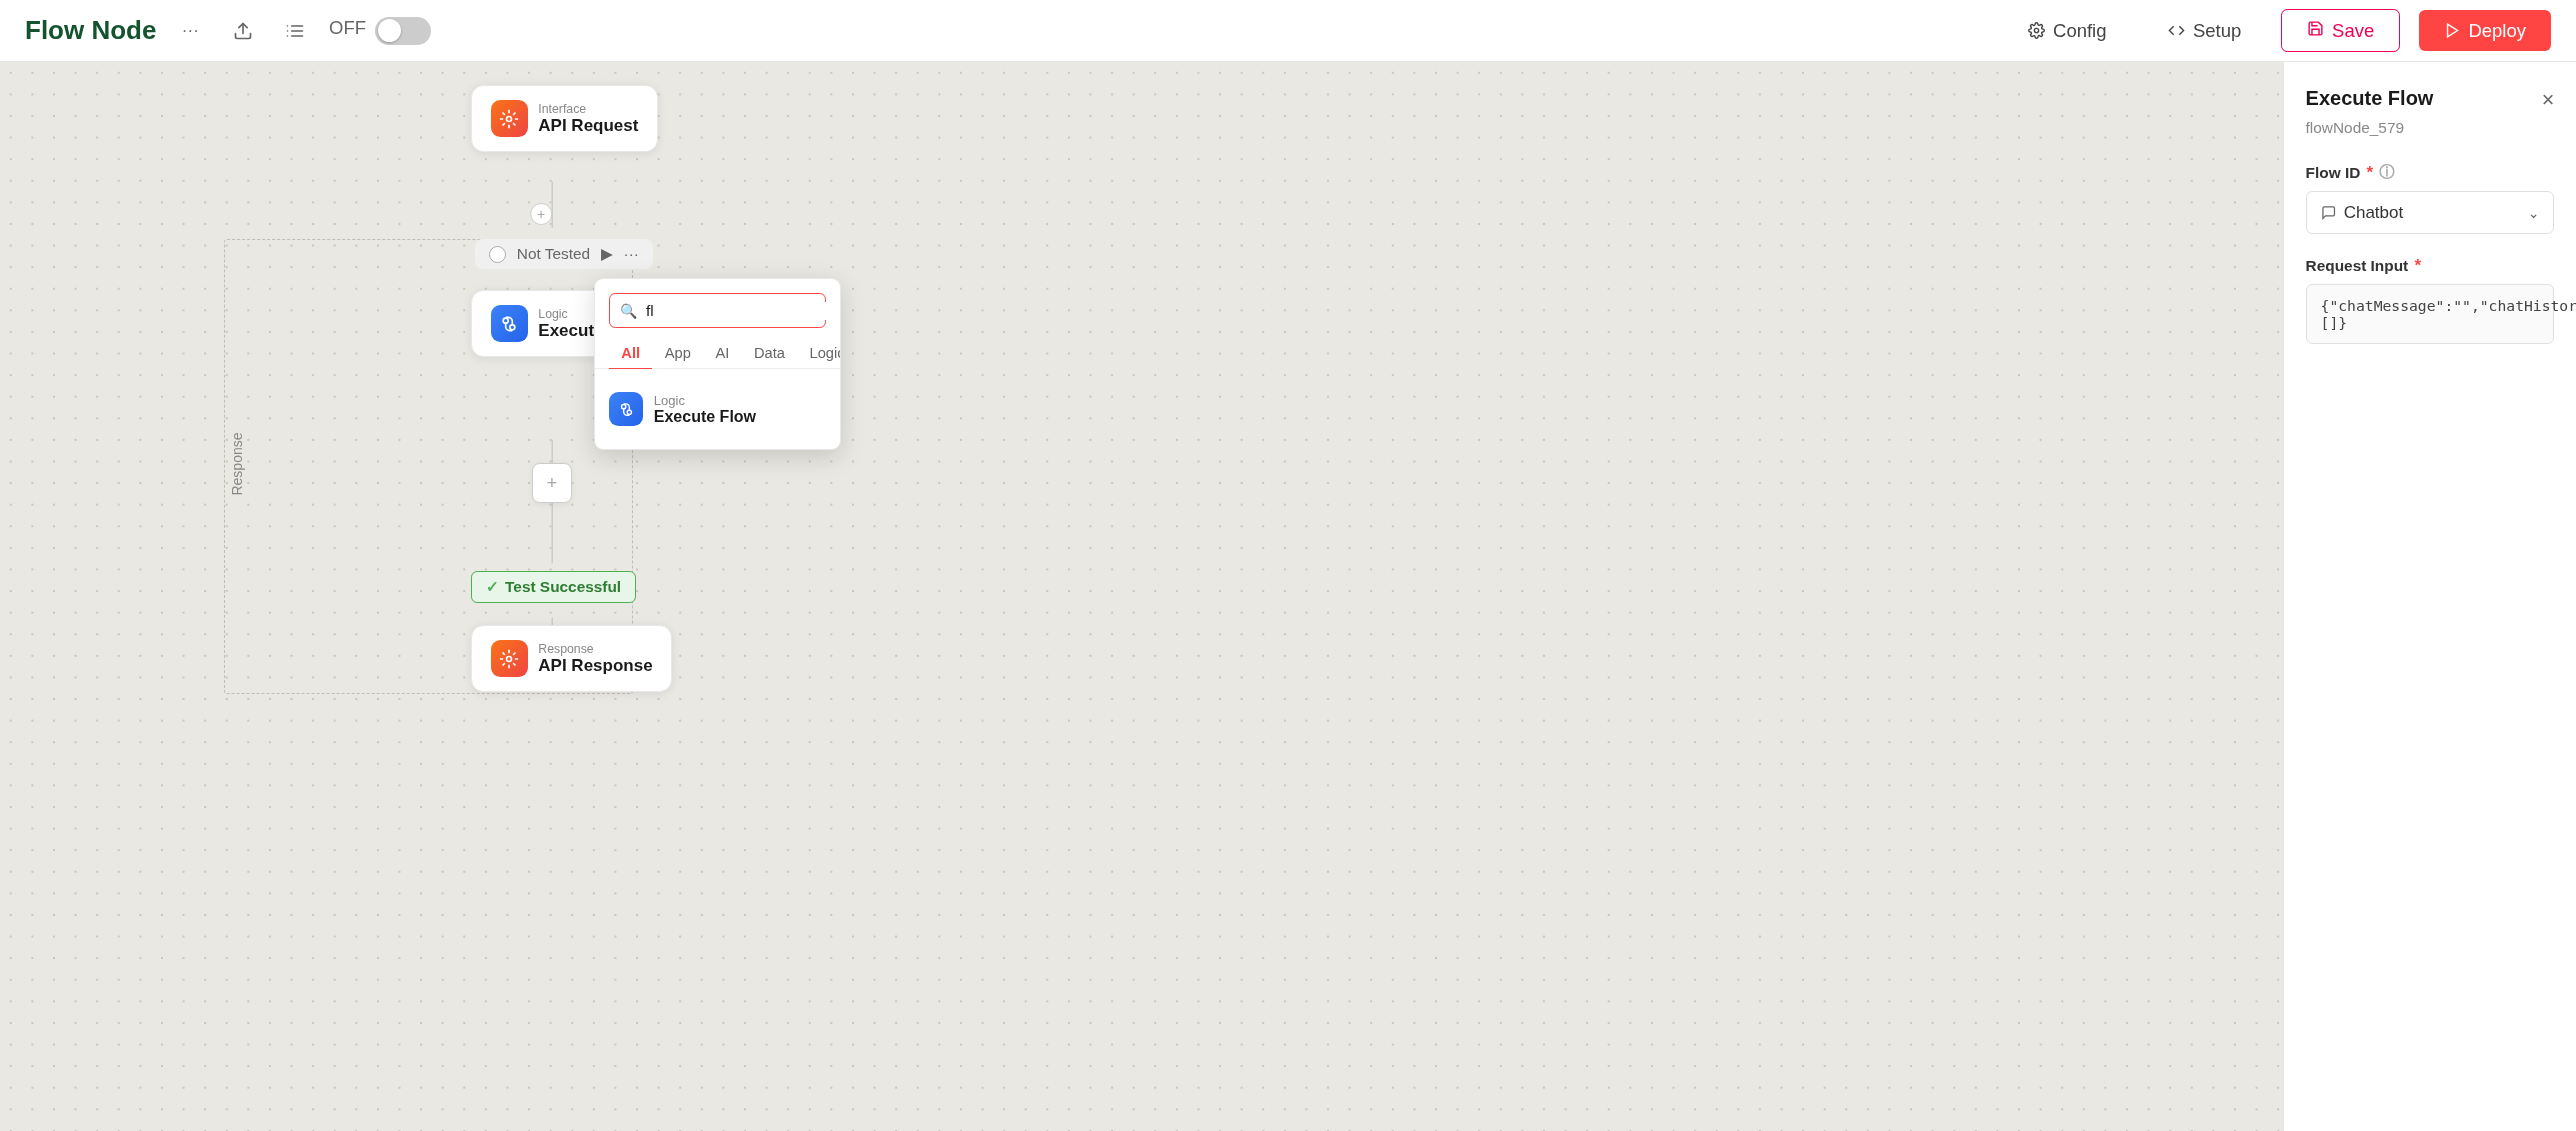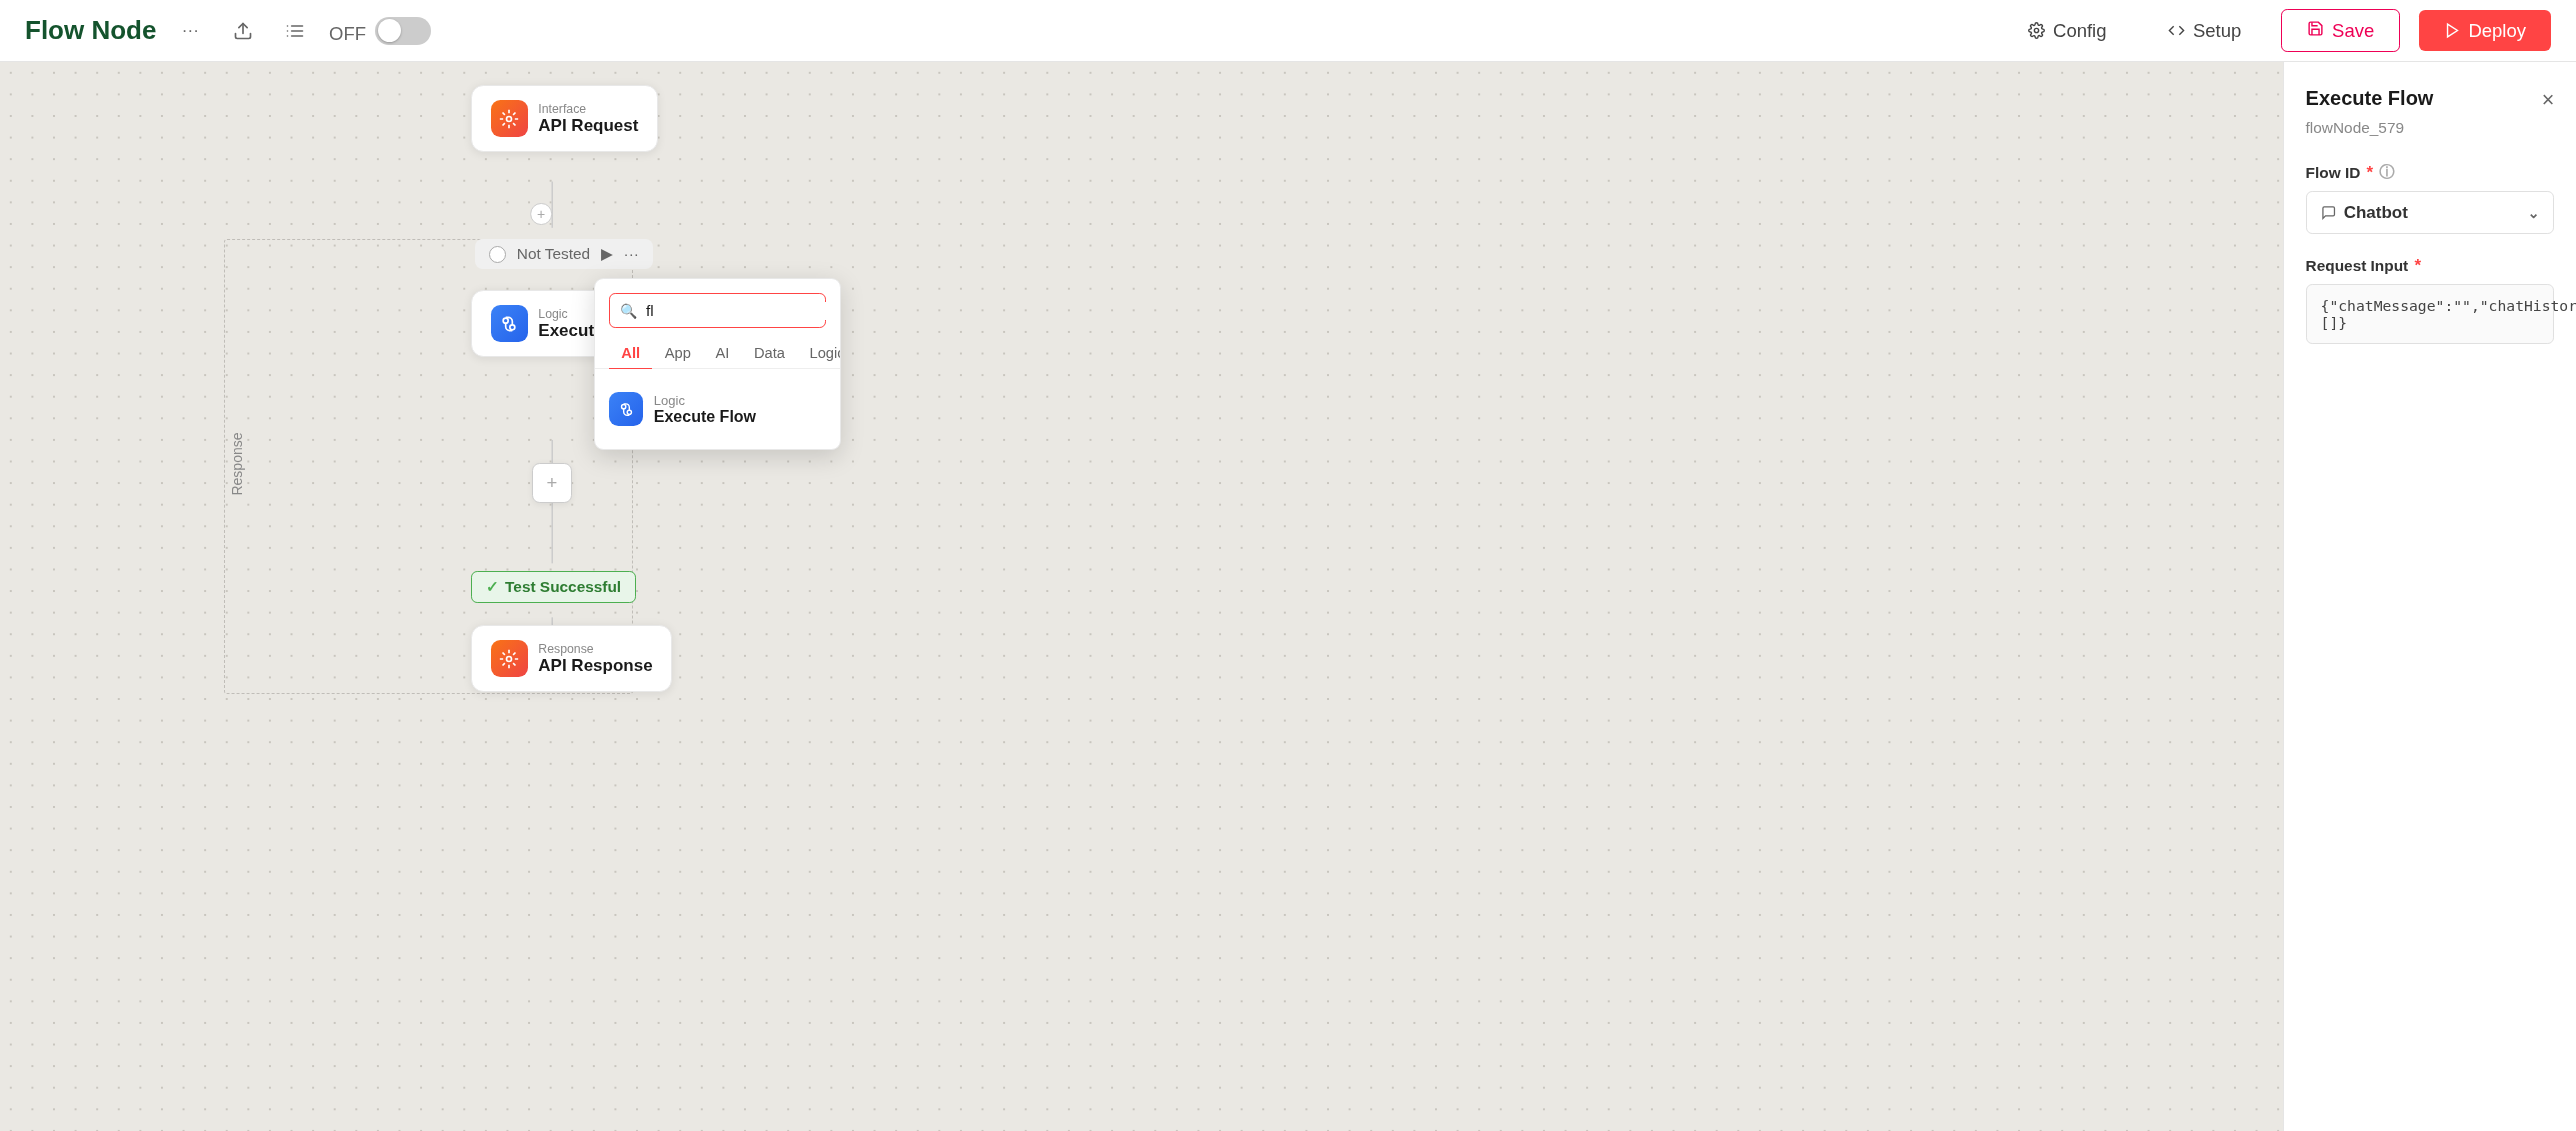--- a/index.html
+++ b/index.html
@@ -13,21 +13,21 @@
       z-index: 100;
     }
     .toolbar-left { display: flex; align-items: center; gap: 15.4px; flex: 1; }
     .app-title { font-size: 26px; font-weight: 600; color: #14532d; }
     .toolbar-dots { font-size: 21.6px; color: #666; cursor: pointer; }
     .toolbar-icon-btn {
       width: 37px; height: 37px; border: none; background: none;
       cursor: pointer; display: flex; align-items: center; justify-content: center;
       color: #666; font-size: 17px;
     }
-    .toggle-container { display: flex; align-items: flex-end; gap: 9.3px; }
+    .toggle-container { display: flex; align-items: flex-start; gap: 9.3px; }
     .toggle-label { font-size: 18.5px; color: #666; }
     .toggle-switch {
       width: 56px; height: 28px; border-radius: 14px; background: #ccc;
       position: relative; cursor: pointer;
     }
     .toggle-knob {
       width: 23px; height: 23px; border-radius: 50%; background: #fff;
       position: absolute; top: 2.3px; left: 3.1px;
       box-shadow: 0 0.8px 2.3px rgba(0,0,0,0.3);
     }
@@ -70,21 +70,21 @@
     .panel-field { margin-bottom: 21.6px; }
     .panel-label {
       font-size: 15.4px; color: #333; font-weight: 600; margin-bottom: 7.7px;
       display: flex; align-items: center; gap: 6.2px;
     }
     .required-star { color: #ff4444; font-size: 17px; }
     .info-icon { color: #aaa; font-size: 15.4px; cursor: pointer; }
     .panel-dropdown {
       border: 0.8px solid #e0e0e0; border-radius: 6.2px; padding: 10.8px 14px;
       display: flex; align-items: center; justify-content: space-between;
-      cursor: pointer; background: #fff; font-weight: bold;
+      cursor: pointer; background: #fff;
     }
     .dropdown-value { display: flex; align-items: center; gap: 7.7px; font-size: 17px; color: #333; }
     .dropdown-arrow { color: #666; font-size: 14px; }
     .panel-code-area {
       border: 0.8px solid #e0e0e0; border-radius: 6.2px; padding: 12.3px 14px;
       display: flex; align-items: center; justify-content: space-between;
       background: #fafafa;
     }
     .code-text { font-size: 14.7px; color: #444; font-family: monospace; }
 

